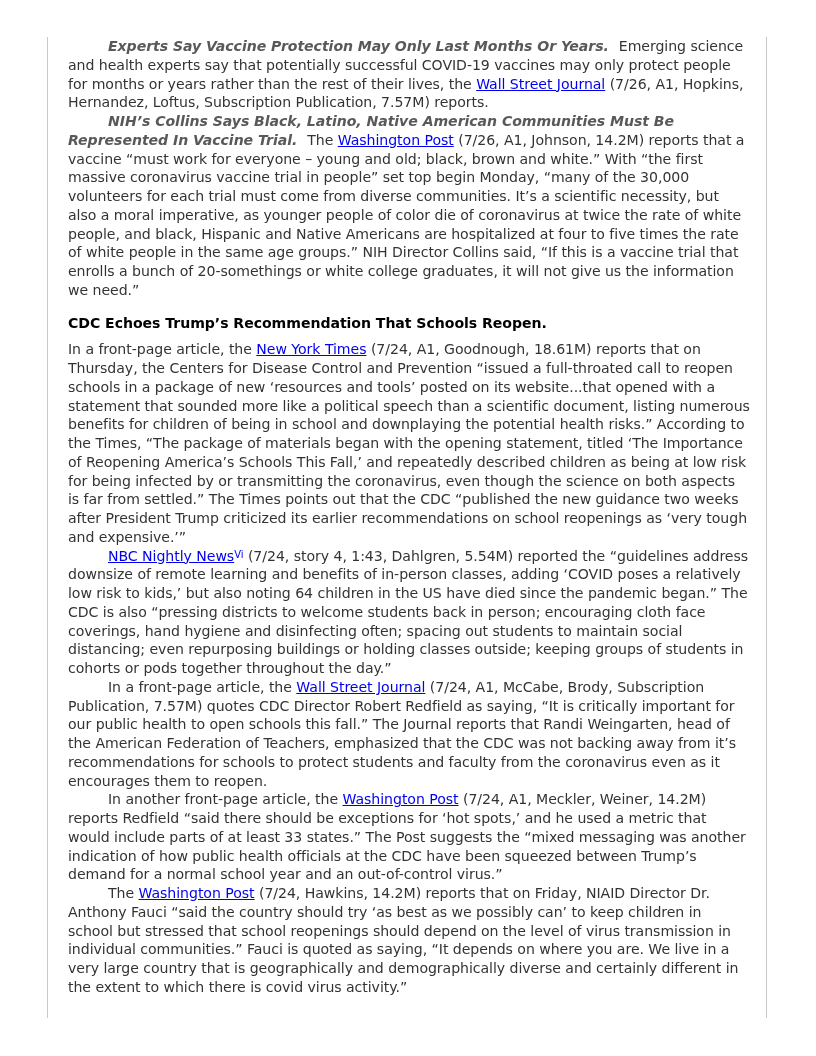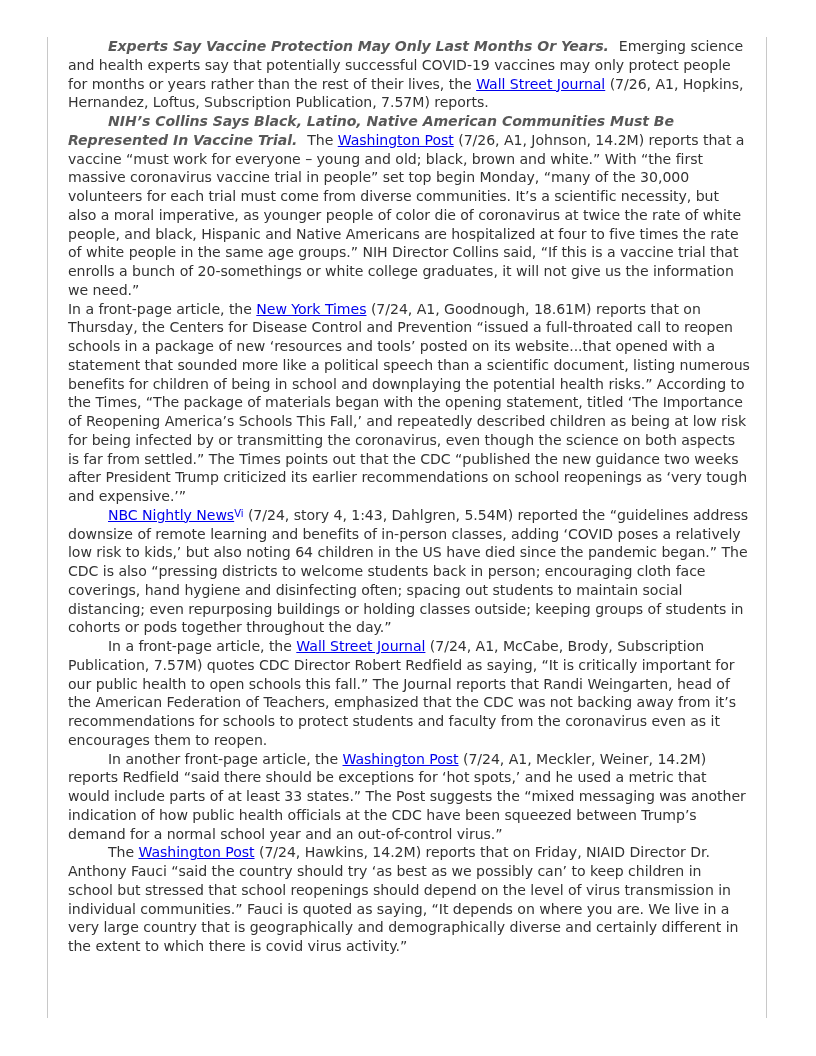--- a/index.html
+++ b/index.html
@@ -71,20 +71,21 @@
 </head>
 <body>
 
 <div class="page">
   <div class="content">
 
     <p class="indent" style="margin-top:0px;"><span class="lead">Experts Say Vaccine Protection May Only Last Months Or Years.</span><span class="gap"></span><span>Emerging science and health experts say that potentially successful COVID-19 vaccines may only protect people for months or years rather than the rest of their lives, the </span><a class="src" href="#">Wall Street Journal</a><span> (7/26, A1, Hopkins, Hernandez, Loftus, Subscription Publication, 7.57M) reports.</span></p>
 
     <p class="indent"><span class="lead">NIH’s Collins Says Black, Latino, Native American Communities Must Be Represented In Vaccine Trial.</span><span class="gap"></span><span>The </span><a class="src" href="#">Washington Post</a><span> (7/26, A1, Johnson, 14.2M) reports that a vaccine “must work for everyone – young and old; black, brown and white.” With “the first massive coronavirus vaccine trial in people” set top begin Monday, “many of the 30,000 volunteers for each trial must come from diverse communities. It’s a scientific necessity, but also a moral imperative, as younger people of color die of coronavirus at twice the rate of white people, and black, Hispanic and Native Americans are hospitalized at four to five times the rate of white people in the same age groups.” NIH Director Collins said, “If this is a vaccine trial that enrolls a bunch of 20-somethings or white college graduates, it will not give us the information we need.”</span></p>
 
+    <div class="section-title">CDC Echoes Trump’s Recommendation That Schools Reopen.</div>
 
     <p><span>In a front-page article, the </span><a class="src" href="#">New York Times</a><span> (7/24, A1, Goodnough, 18.61M) reports that on Thursday, the Centers for Disease Control and Prevention “issued a full-throated call to reopen schools in a package of new ‘resources and tools’ posted on its website...that opened with a statement that sounded more like a political speech than a scientific document, listing numerous benefits for children of being in school and downplaying the potential health risks.” According to the Times, “The package of materials began with the opening statement, titled ‘The Importance of Reopening America’s Schools This Fall,’ and repeatedly described children as being at low risk for being infected by or transmitting the coronavirus, even though the science on both aspects is far from settled.” The Times points out that the CDC “published the new guidance two weeks after President Trump criticized its earlier recommendations on school reopenings as ‘very tough and expensive.’”</span></p>
 
     <p class="indent"><a class="src" href="#">NBC Nightly News</a><a class="sup" href="#">Vi</a><span> (7/24, story 4, 1:43, Dahlgren, 5.54M) reported the “guidelines address downsize of remote learning and benefits of in-person classes, adding ‘COVID poses a relatively low risk to kids,’ but also noting 64 children in the US have died since the pandemic began.” The CDC is also “pressing districts to welcome students back in person; encouraging cloth face coverings, hand hygiene and disinfecting often; spacing out students to maintain social distancing; even repurposing buildings or holding classes outside; keeping groups of students in cohorts or pods together throughout the day.”</span></p>
 
     <p class="indent"><span>In a front-page article, the </span><a class="src" href="#">Wall Street Journal</a><span> (7/24, A1, McCabe, Brody, Subscription Publication, 7.57M) quotes CDC Director Robert Redfield as saying, “It is critically important for our public health to open schools this fall.” The Journal reports that Randi Weingarten, head of the American Federation of Teachers, emphasized that the CDC was not backing away from it’s recommendations for schools to protect students and faculty from the coronavirus even as it encourages them to reopen.</span></p>
 
     <p class="indent"><span>In another front-page article, the </span><a class="src" href="#">Washington Post</a><span> (7/24, A1, Meckler, Weiner, 14.2M) reports Redfield “said there should be exceptions for ‘hot spots,’ and he used a metric that would include parts of at least 33 states.” The Post suggests the “mixed messaging was another indication of how public health officials at the CDC have been squeezed between Trump’s demand for a normal school year and an out-of-control virus.”</span></p>
 
     <p class="indent"><span>The </span><a class="src" href="#">Washington Post</a><span> (7/24, Hawkins, 14.2M) reports that on Friday, NIAID Director Dr. Anthony Fauci “said the country should try ‘as best as we possibly can’ to keep children in school but stressed that school reopenings should depend on the level of virus transmission in individual communities.” Fauci is quoted as saying, “It depends on where you are. We live in a very large country that is geographically and demographically diverse and certainly different in the extent to which there is covid virus activity.”</span></p>

